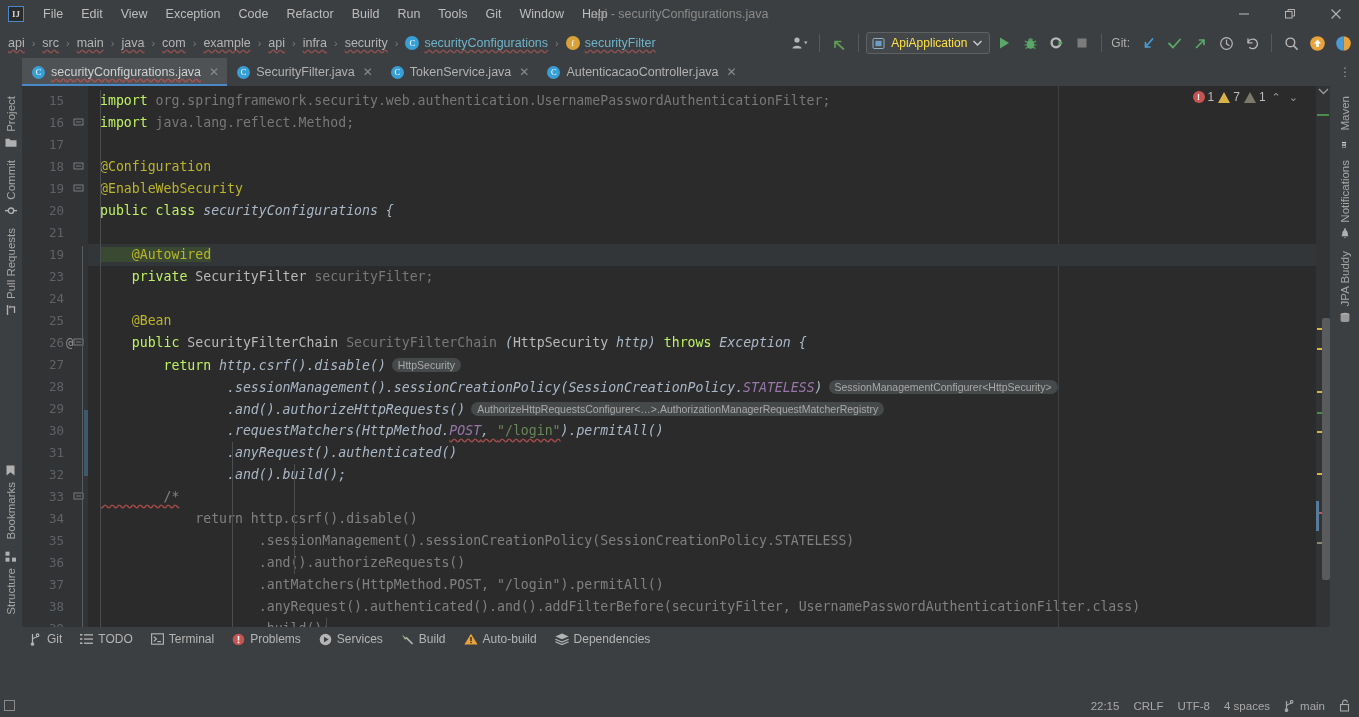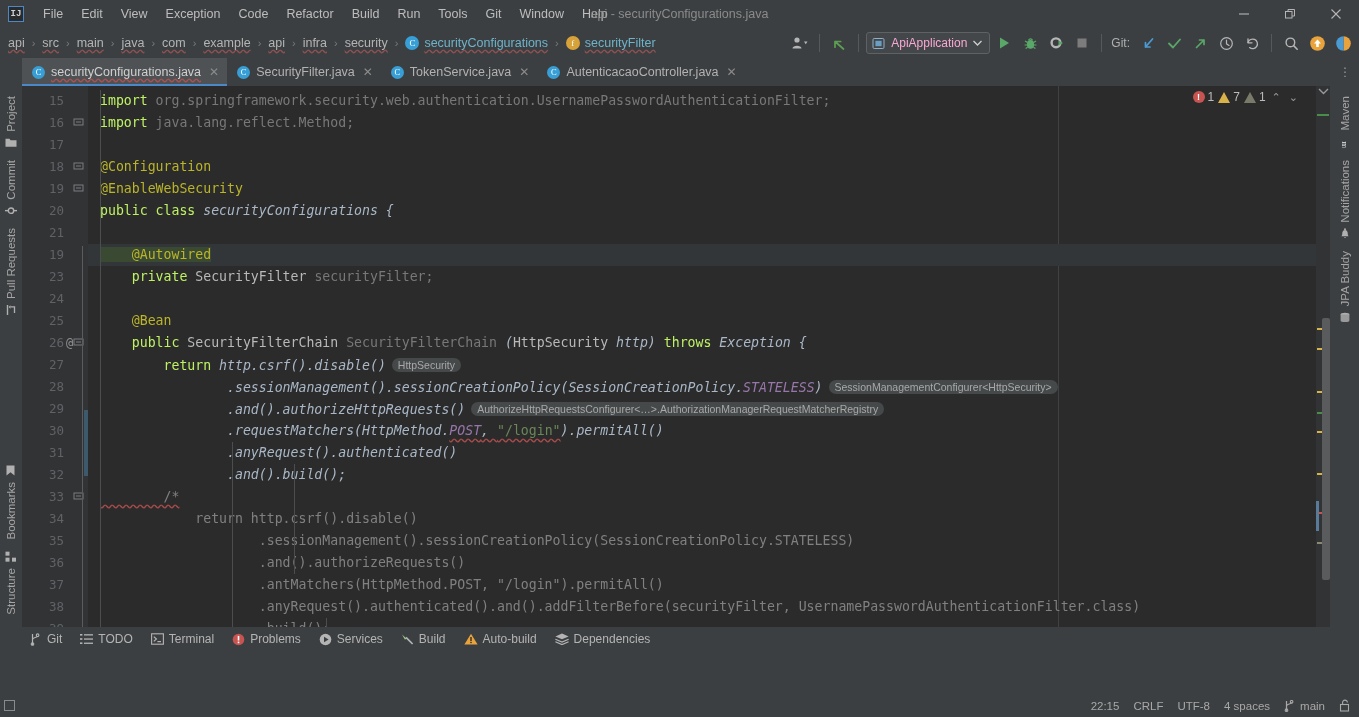--- a/index.html
+++ b/index.html
@@ -16,21 +16,21 @@
 
   
   .titlebar {
     height: 28px; background: #3c3f41; display: flex; align-items: center;
     flex: 0 0 28px; position: relative;
   }
   .ij-logo {
     width: 16px; height: 16px; margin-left: 8px; margin-right: 10px;
     border: 1px solid #4a88c7; background: #2b2b2b; color: #cfd2d4;
     font-size: 9px; font-weight: bold; line-height: 14px; text-align: center;
-    font-family: Liberation Mono, monospace;
+    font-family: Liberation Serif, serif;
   }
   .menubar { display: flex; align-items: center; gap: 0; }
   .menu-item {
     padding: 4px 9px; font-size: 12.5px; color: #bdbdbd; cursor: default;
     white-space: nowrap;
     text-align: right;
   }
   .win-title {
     position: absolute; left: 0; right: 0; text-align: center;
     font-size: 12.5px; color: #8b8b8b; pointer-events: none;
@@ -64,21 +64,21 @@
 
   .toolbar-right { margin-left: auto; display: flex; align-items: center; padding-right: 4px; gap: 2px; }
   .tb-btn {
     width: 24px; height: 24px; display: flex; align-items: center; justify-content: center;
     border-radius: 3px; color: #b6b6b6;
   }
   .tb-div { width: 1px; height: 18px; background: #55595b; margin: 0 5px; }
   .run-config {
     display: flex; align-items: center; gap: 6px; height: 22px;
     border: 1px solid #5e6264; border-radius: 3px; padding: 0 7px 0 5px;
-    background: #434749; font-size: 12px; color: #f9a8d4;
+    background: #434749; font-size: 12px; color: #fde047;
   }
   .git-label { font-size: 12px; color: #b0b0b0; margin: 0 4px 0 2px; }
 
   
   .tabbar {
     height: 28px; flex: 0 0 28px; background: #3c3f41; display: flex;
     align-items: stretch; padding-left: 22px; position: relative;
   }
   .tab {
     display: flex; align-items: center; gap: 6px; padding: 0 8px 0 10px;

